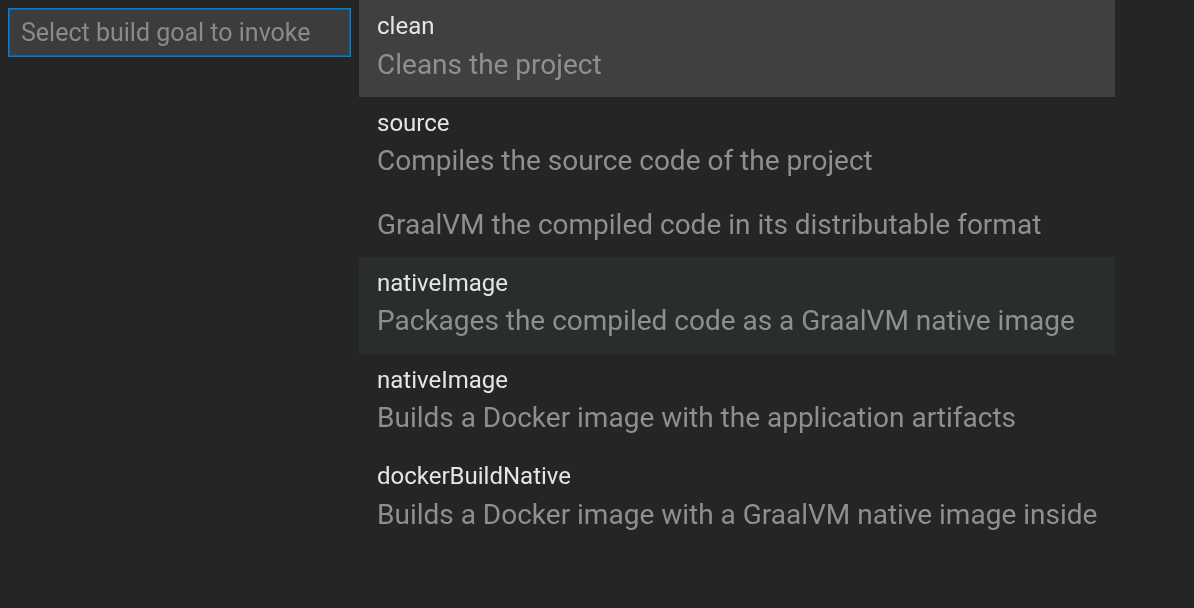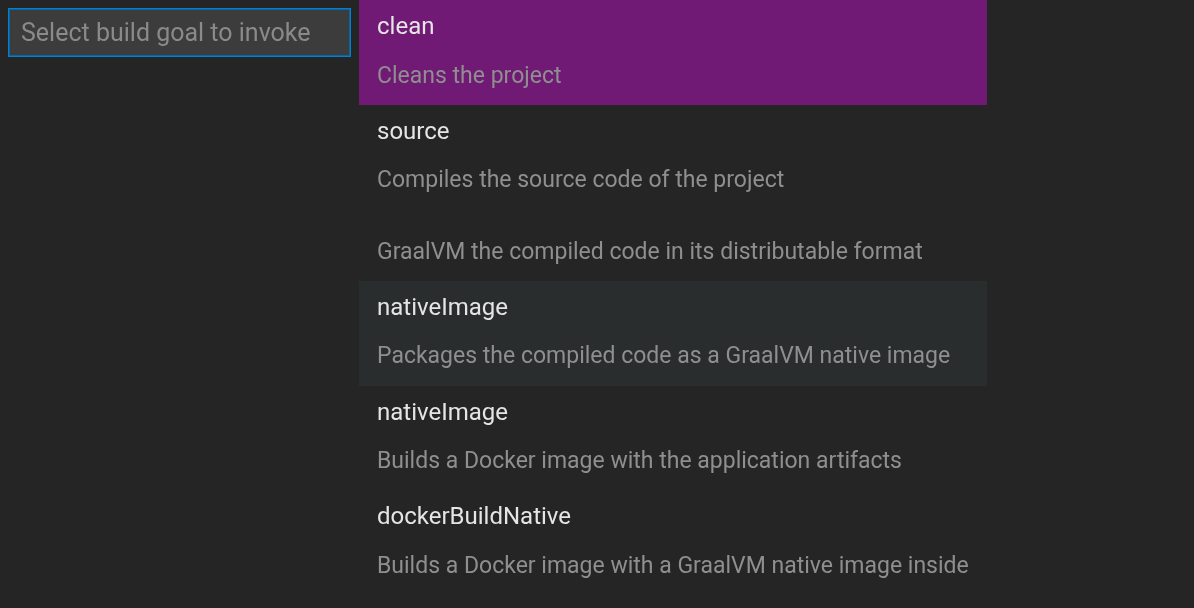--- a/index.html
+++ b/index.html
@@ -38,36 +38,36 @@
     .list {
       display: flex;
       flex-direction: column;
     }
     .list-item {
       padding: 10px 18px 13px 18px;
       cursor: pointer;
       background-color: #252526;
     }
     .list-item.selected {
-      background-color: #701a75;
+      background-color: #404040;
     }
     .list-item.hover {
       background-color: #2a2d2e;
       padding-left: 18px;
     }
     .item-label {
       color: #e5e5e5;
       font-size: 24px;
       line-height: 1.4;
     }
     .item-description {
       color: #8f8f8f;
-      font-size: 23px;
+      font-size: 28px;
       line-height: 1.4;
-      margin-top: 16px;
+      margin-top: 1px;
     }
   </style>
 </head>
 <body>
 
 <div class="quickpick">
   <div class="input-wrapper">
     <input type="text" class="search-input" placeholder="Select build goal to invoke" style="">
   </div>
   <div class="list">

